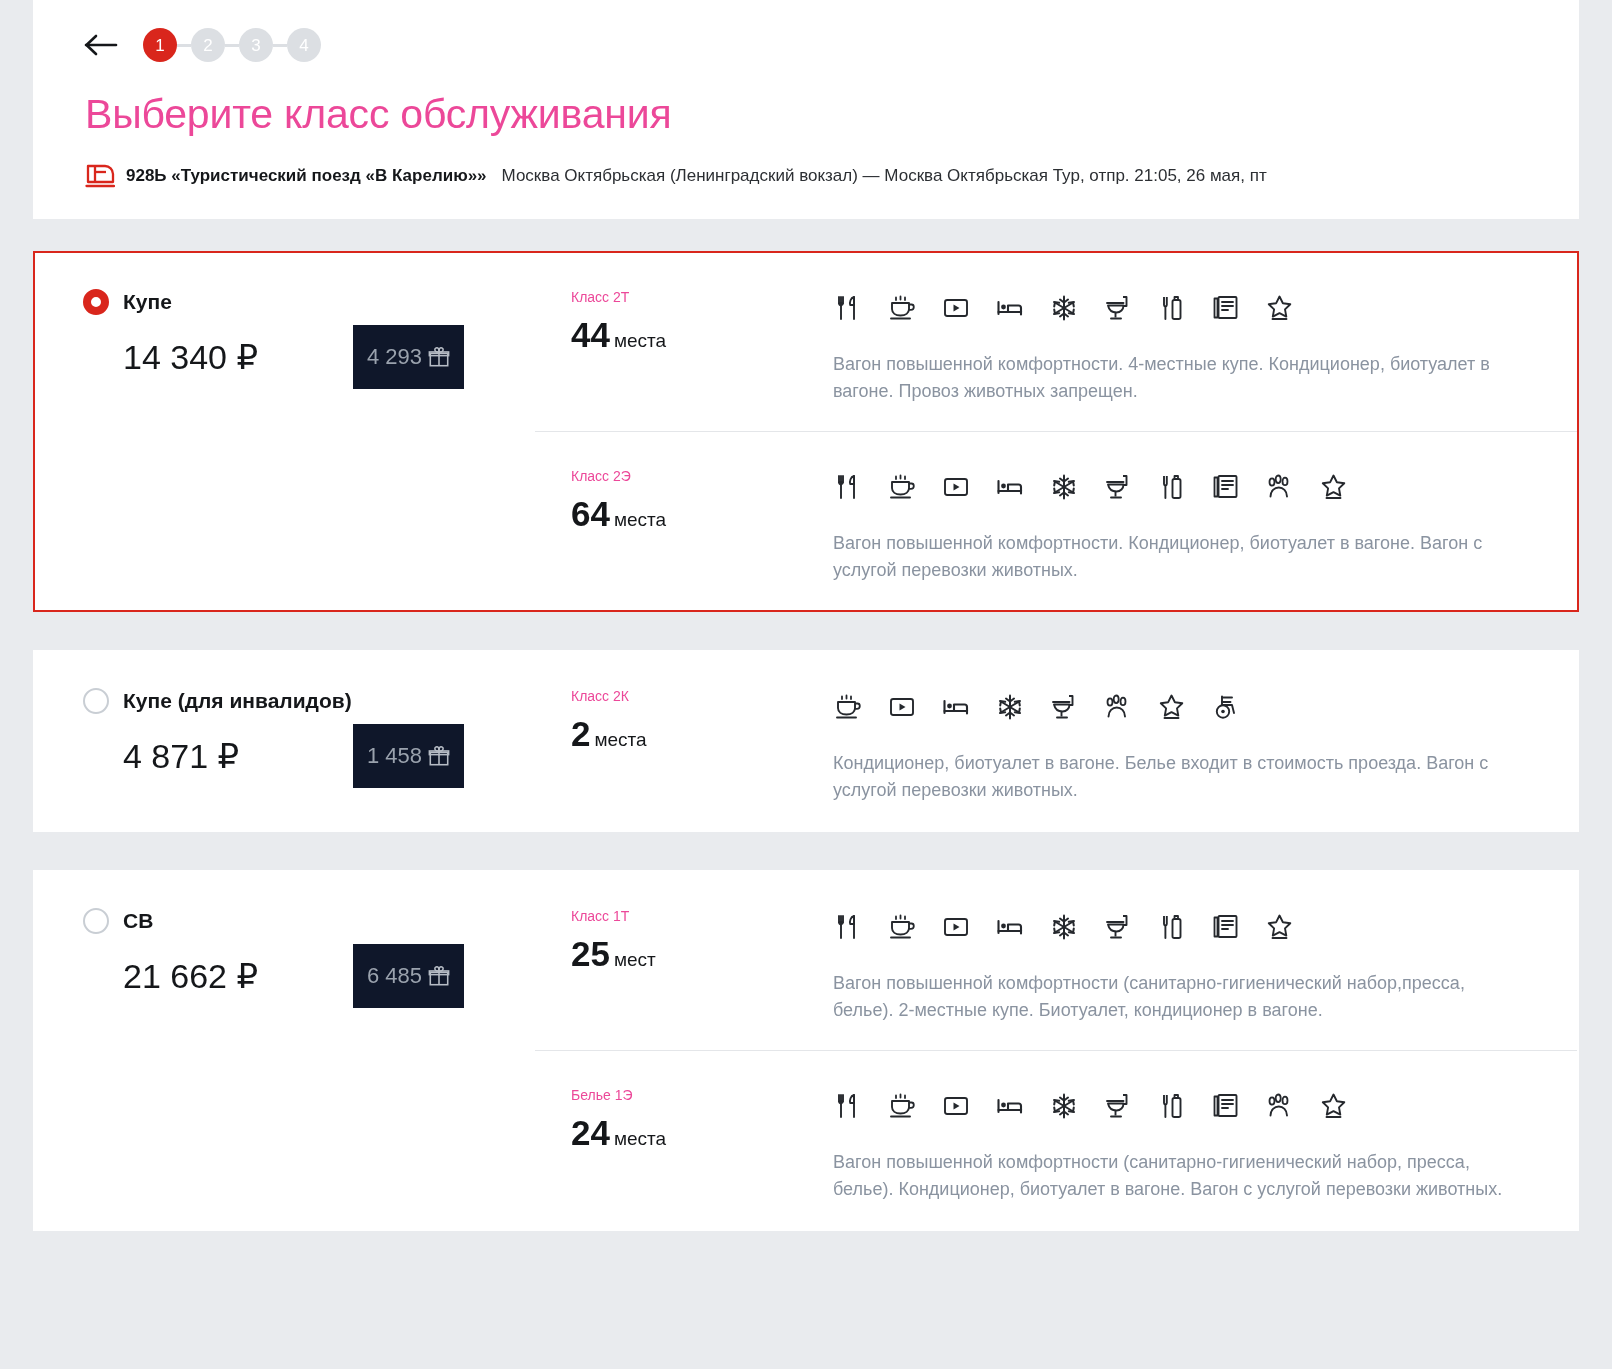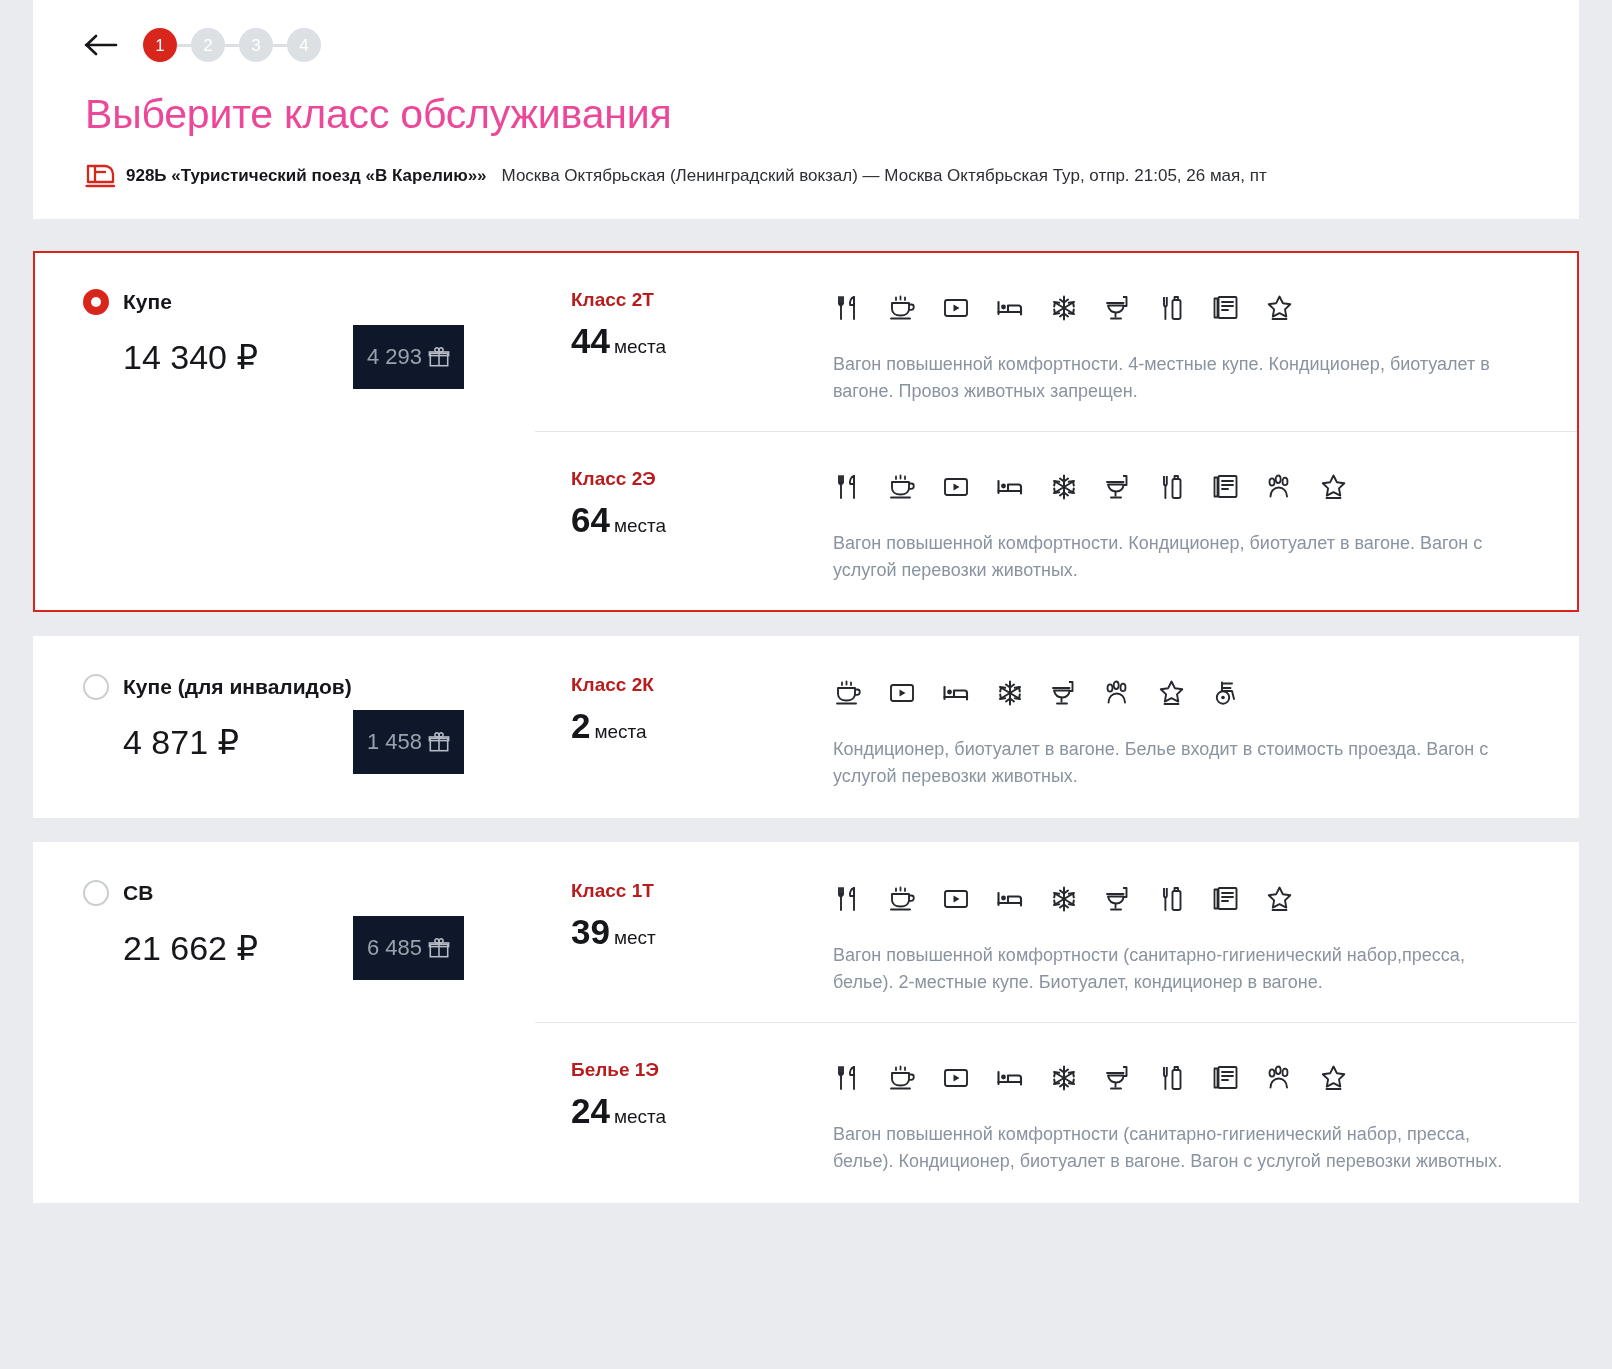--- a/index.html
+++ b/index.html
@@ -105,21 +105,21 @@
     color: #2c2f33;
     white-space: nowrap;
     margin-left: 4px;
   }
 
   
   .cards {
     margin: 32px 33px 0 33px;
     display: flex;
     flex-direction: column;
-    gap: 24px;
+    gap: 38px;
   }
   .card {
     background: #ffffff;
     border: 2px solid transparent;
     box-sizing: border-box;
     display: flex;
     padding: 0;
   }
   .card.selected {
     border-color: #d9261c;
@@ -192,23 +192,23 @@
     box-sizing: border-box;
   }
   .wagon-block + .wagon-block {
     border-top: 1px solid #e4e6e9;
   }
   .wagon-meta {
     width: 262px;
     flex: none;
   }
   .wagon-class {
-    font-size: 19px;
-    color: #b91c1c;
-    font-weight: 700;
+    font-size: 14px;
+    color: #ec4899;
+    font-weight: 400;
   }
   .wagon-seats {
     margin-top: 10px;
     color: #15171a;
   }
   .wagon-seats .num {
     font-size: 35px;
     font-weight: bold;
   }
   .wagon-seats .word {
@@ -618,21 +618,21 @@
     <path d="M12 6.5 C14 6.5 16.5 6 16.5 4 C16.5 2.7 15.4 2 14.3 2 C12.8 2 12 4 12 6.5 Z" stroke="#b6bcc5" stroke-width="1.7" fill="none"></path>
   </svg>
               </span>
             </div>
           </div>
         </div>
         <div class="card-right">
           <div class="wagon-block">
             <div class="wagon-meta">
               <div class="wagon-class">Класс 1Т</div>
-              <div class="wagon-seats"><span class="num">39</span><span class="word">мест</span></div>
+              <div class="wagon-seats"><span class="num">25</span><span class="word">мест</span></div>
             </div>
             <div class="wagon-body">
               <div class="icon-row">
                 <span class="amenity">
                   <svg width="28" height="28" viewBox="0 0 28 28" fill="none">
       <path d="M5 3 V9 M9 3 V9 M7 3 V25 M5 9 H9" stroke="#25282d" stroke-width="1.9" stroke-linecap="round"></path>
       <path d="M5 9 C5 11 7 11.5 7 11.5 C7 11.5 9 11 9 9" stroke="#25282d" stroke-width="1.9" fill="none"></path>
       <path d="M20 3 C16.5 4 15.5 8 16.2 11 H20 Z" stroke="#25282d" stroke-width="1.9" stroke-linejoin="round" fill="none"></path>
       <path d="M20 3 V25" stroke="#25282d" stroke-width="1.9" stroke-linecap="round"></path>
     </svg>

